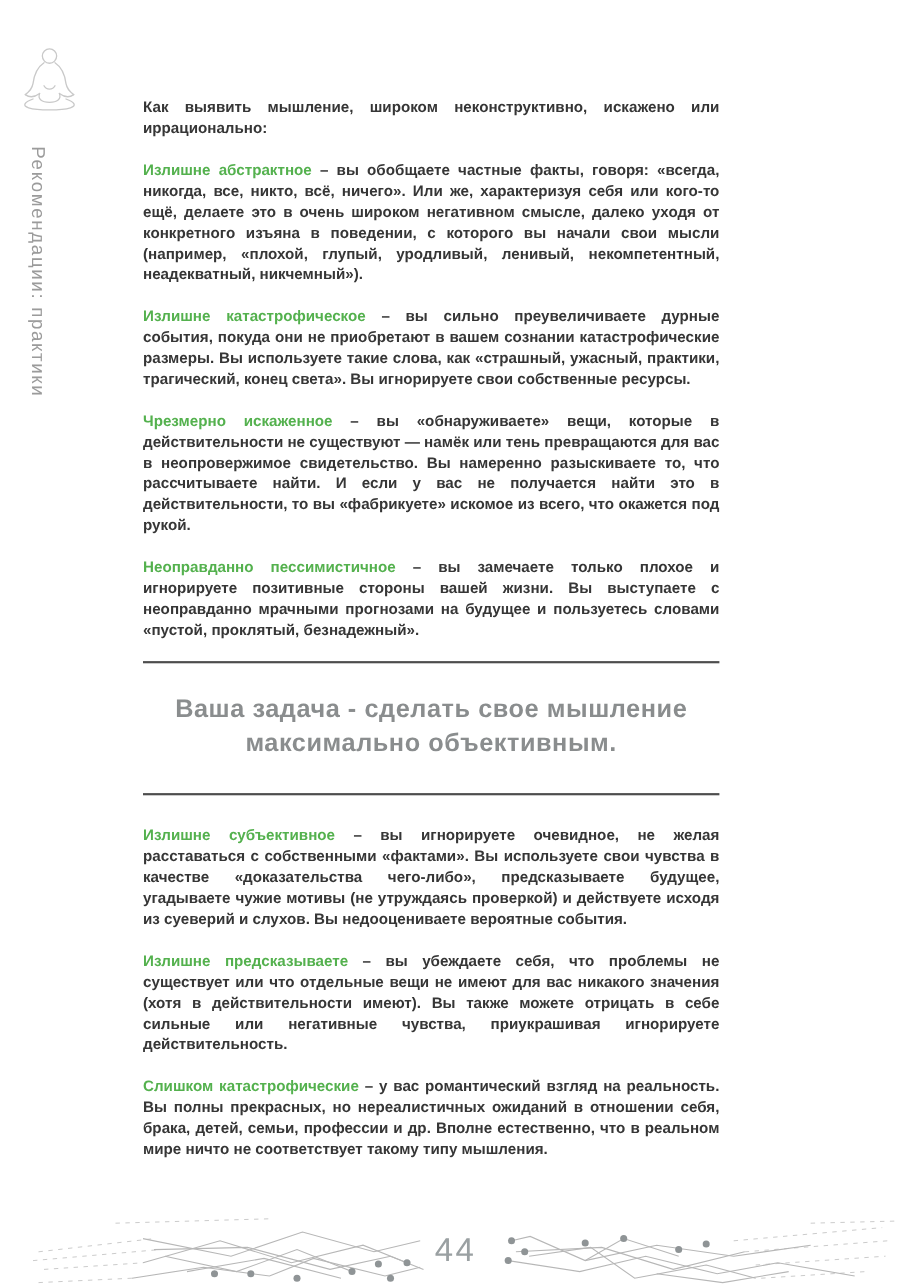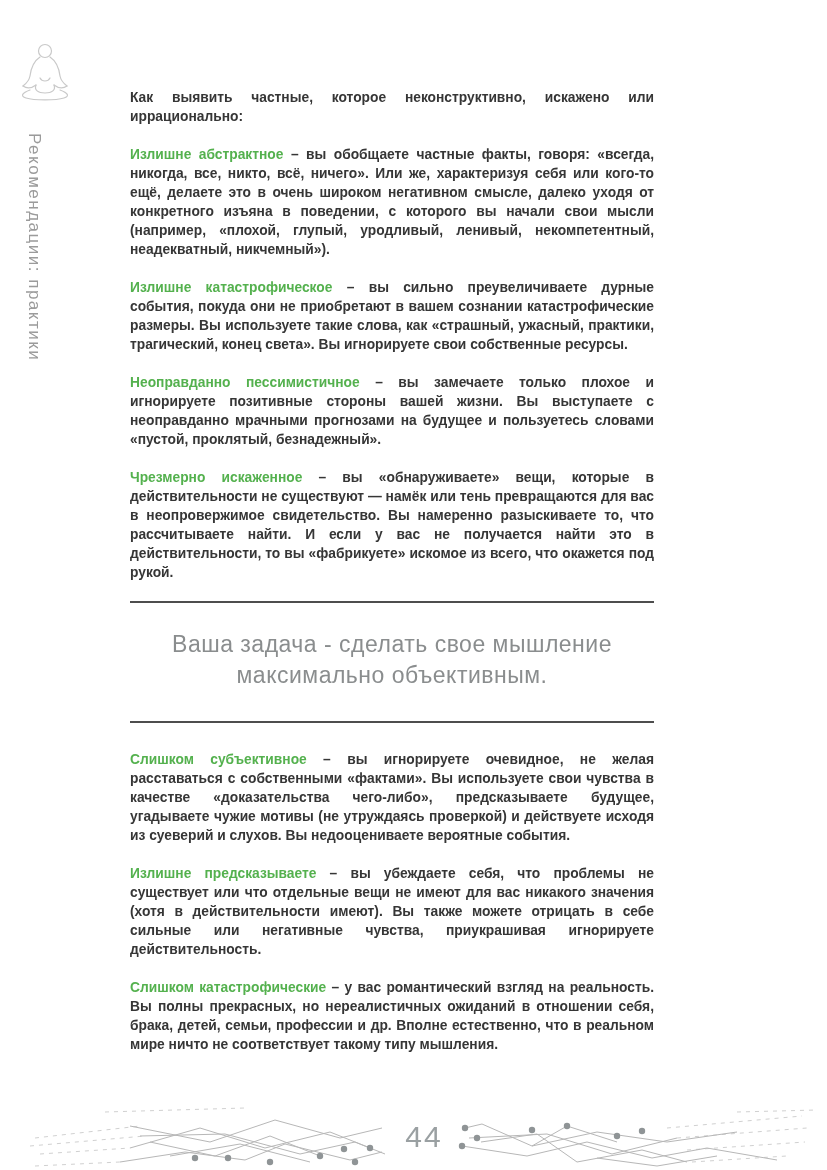--- a/index.html
+++ b/index.html
@@ -35,30 +35,30 @@
   
   .quote-block{
     border-top:2px solid #4d4d4d;
     border-bottom:2px solid #4d4d4d;
     margin:14px 0 27px 0;
     padding:26px 10px 30px 10px;
   }
   .quote-text{
     text-align:center;
     font-size:23px;line-height:31px;
-    color:#8a8d8e;font-weight:normal;
+    color:#8a8d8e;font-weight:bold;
     letter-spacing:0.5px;
   }
 
   
   .footer-deco{position:absolute;bottom:0;height:72px;}
   .footer-deco.left{left:10px;width:380px;}
   .footer-deco.right{right:0;width:390px;}
   .page-number{
-    position:absolute;left:394px;bottom:16px;width:60px;
+    position:absolute;left:384px;bottom:16px;width:60px;
     font-size:30px;color:#9aa0a2;text-align:center;letter-spacing:2px;
   }
 </style>
 </head>
 <body>
 
 <div class="page">
 
   <svg class="meditation-icon" viewBox="0 0 62 64" fill="none" stroke="#c9c9c9" stroke-width="1.2" stroke-linecap="round">
     <circle cx="31" cy="13" r="6.5"></circle>
@@ -68,36 +68,36 @@
     <path d="M53 48 C49 51, 44 50, 40 47"></path>
     <path d="M22 47 C20 52, 24 55, 31 55 C38 55, 42 52, 40 47"></path>
     <path d="M16 52 C8 55, 6 58, 12 60 C20 62.5, 42 62.5, 50 60 C56 58, 54 55, 46 52"></path>
     <path d="M26 40 C28 44, 34 44, 36 40"></path>
   </svg>
 
   <div class="sidebar-label">Рекомендации: практики</div>
 
   <div class="main">
 
-    <p class="intro">Как выявить частные, которое неконструктивно, искажено или иррационально:</p>
+    <p class="intro">Как выявить мышление, широком неконструктивно, искажено или иррационально:</p>
 
 
     <p class="para"><span class="term">Излишне абстрактное</span> <span>– вы обобщаете частные факты, говоря: «всегда, никогда, все, никто, всё, ничего». Или же, характеризуя себя или кого-то ещё, делаете это в очень широком негативном смысле, далеко уходя от конкретного изъяна в поведении, с которого вы начали свои мысли (например, «плохой, глупый, уродливый, ленивый, некомпетентный, неадекватный, никчемный»).</span></p>
 
     <p class="para"><span class="term">Излишне катастрофическое</span> <span>– вы сильно преувеличиваете дурные события, покуда они не приобретают в вашем сознании катастрофические размеры. Вы используете такие слова, как «страшный, ужасный, практики, трагический, конец света». Вы игнорируете свои собственные ресурсы.</span></p>
 
+    <p class="para"><span class="term">Чрезмерно искаженное</span> <span>– вы «обнаруживаете» вещи, которые в действительности не существуют — намёк или тень превращаются для вас в неопровержимое свидетельство. Вы намеренно разыскиваете то, что рассчитываете найти. И если у вас не получается найти это в действительности, то вы «фабрикуете» искомое из всего, что окажется под рукой.</span></p>
+
     <p class="para"><span class="term">Неоправданно пессимистичное</span> <span>– вы замечаете только плохое и игнорируете позитивные стороны вашей жизни. Вы выступаете с неоправданно мрачными прогнозами на будущее и пользуетесь словами «пустой, проклятый, безнадежный».</span></p>
-
-    <p class="para"><span class="term">Чрезмерно искаженное</span> <span>– вы «обнаруживаете» вещи, которые в действительности не существуют — намёк или тень превращаются для вас в неопровержимое свидетельство. Вы намеренно разыскиваете то, что рассчитываете найти. И если у вас не получается найти это в действительности, то вы «фабрикуете» искомое из всего, что окажется под рукой.</span></p>
 
     <div class="quote-block">
       <div class="quote-text">Ваша задача - сделать свое мышление максимально объективным.</div>
     </div>
 
-    <p class="para"><span class="term">Слишком субъективное</span> <span>– вы игнорируете очевидное, не желая расставаться с собственными «фактами». Вы используете свои чувства в качестве «доказательства чего-либо», предсказываете будущее, угадываете чужие мотивы (не утруждаясь проверкой) и действуете исходя из суеверий и слухов. Вы недооцениваете вероятные события.</span></p>
+    <p class="para"><span class="term">Излишне субъективное</span> <span>– вы игнорируете очевидное, не желая расставаться с собственными «фактами». Вы используете свои чувства в качестве «доказательства чего-либо», предсказываете будущее, угадываете чужие мотивы (не утруждаясь проверкой) и действуете исходя из суеверий и слухов. Вы недооцениваете вероятные события.</span></p>
 
     <p class="para"><span class="term">Излишне предсказываете</span> <span>– вы убеждаете себя, что проблемы не существует или что отдельные вещи не имеют для вас никакого значения (хотя в действительности имеют). Вы также можете отрицать в себе сильные или негативные чувства, приукрашивая игнорируете действительность.</span></p>
 
     <p class="para"><span class="term">Слишком катастрофические</span> <span>– у вас романтический взгляд на реальность. Вы полны прекрасных, но нереалистичных ожиданий в отношении себя, брака, детей, семьи, профессии и др. Вполне естественно, что в реальном мире ничто не соответствует такому типу мышления.</span></p>
 
   </div>
 
   <svg class="footer-deco left" viewBox="0 0 380 72" fill="none">
     <g stroke="#c4c4c4" stroke-width="0.8" stroke-dasharray="4 5">
       <path d="M25 40 L130 28"></path>

